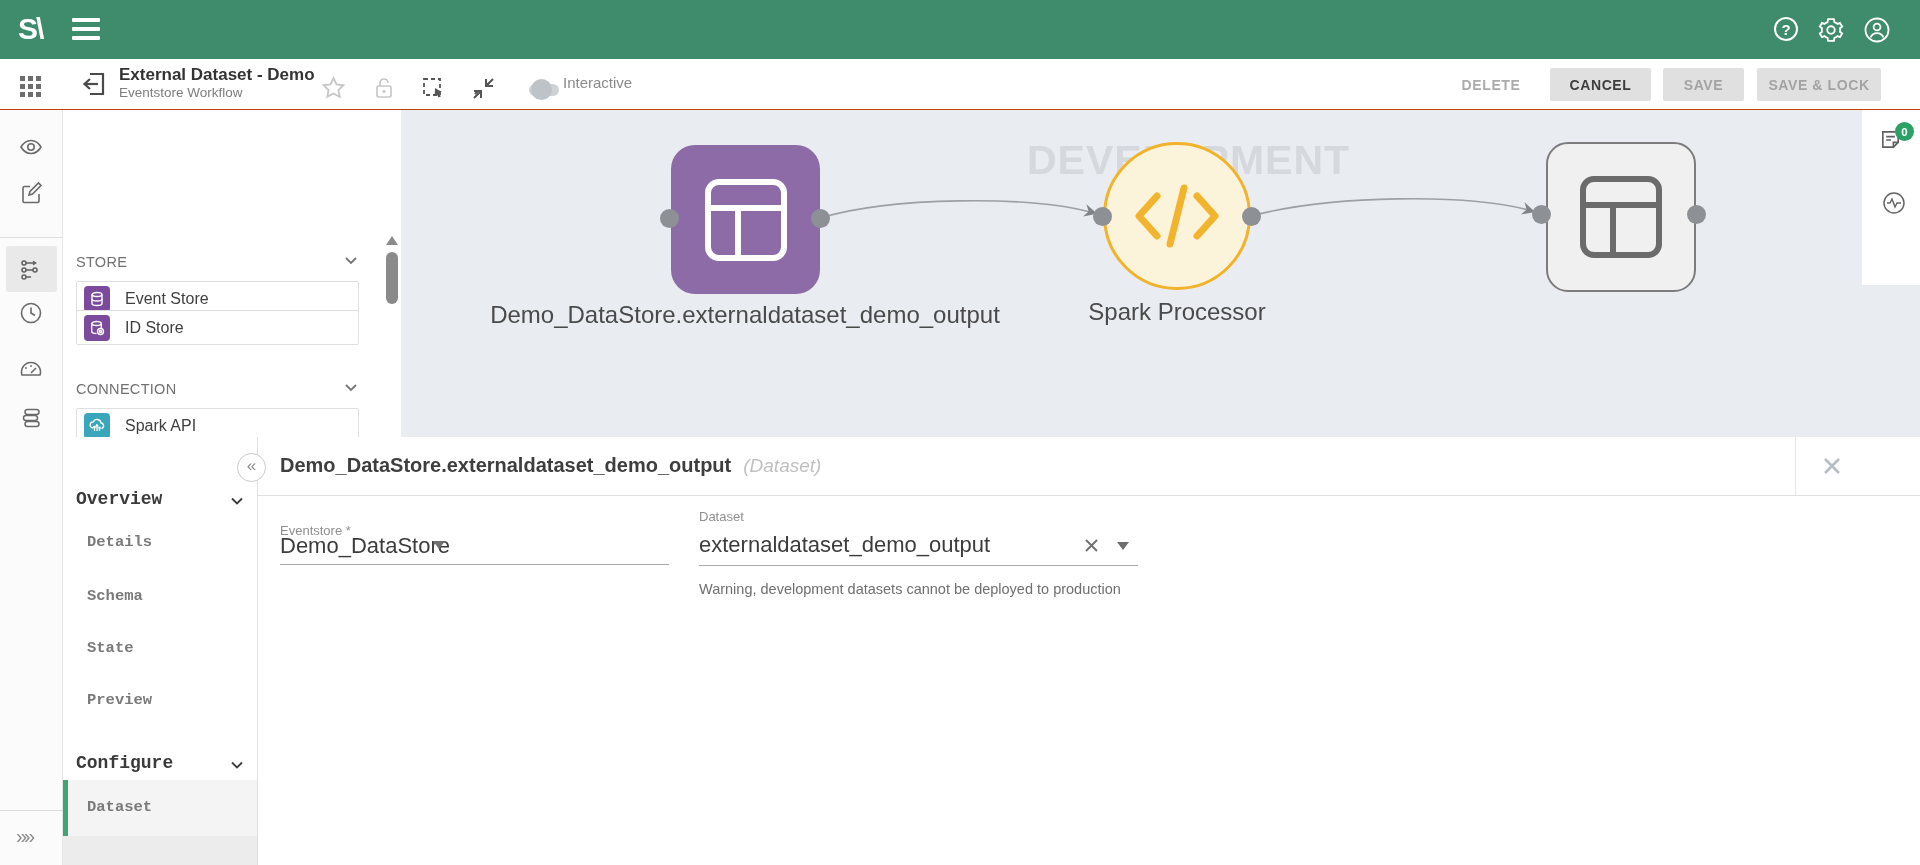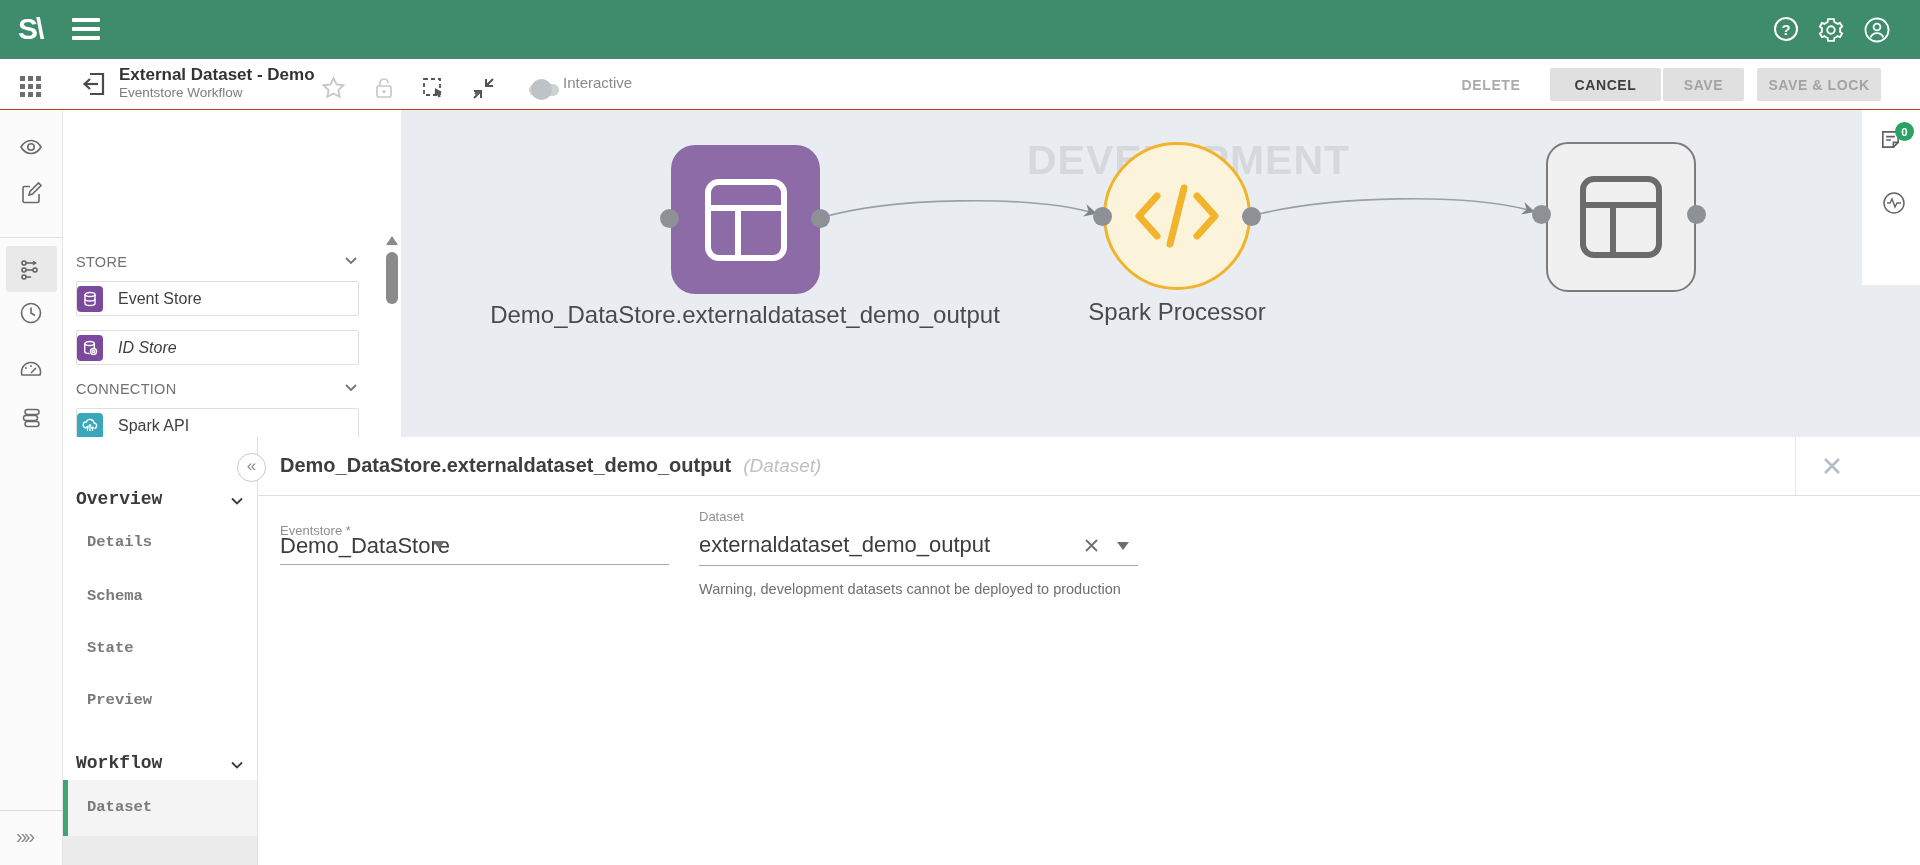--- a/index.html
+++ b/index.html
@@ -20,40 +20,40 @@
   #appgrid { left:18px; top:13px; width:26px; height:26px; }
   #wf-icon { left:80px; top:11px; }
   #wf-title { left:119px; top:6px; font-size:17px; font-weight:bold; color:#333; line-height:20px; }
   #wf-subtitle { left:119px; top:26px; font-size:13.5px; color:#7d7d7d; }
   .tb-ico { top:16px; }
   #toggle-track { left:529px; top:25px; width:30px; height:12px; background:#cdd2d5; border-radius:6px; }
   #toggle-knob { left:531px; top:20px; width:21px; height:21px; background:#bdc3c7; border-radius:50%; }
   #interactive-label { left:563px; top:15px; font-size:15px; color:#8a8a8a; }
   .btn { top:9px; height:33px; border-radius:2px; font-size:14px; font-weight:bold; letter-spacing:0.6px; display:flex; align-items:center; justify-content:center; cursor:pointer; border:none; font-family:"Liberation Sans",sans-serif; }
   #btn-delete { left:1449px; width:84px; background:transparent; color:#ababab; }
-  #btn-cancel { left:1550px; width:111px; background:#e0e0e0; color:#3e3e3e; }
+  #btn-cancel { left:1550px; width:101px; background:#e0e0e0; color:#3e3e3e; }
   #btn-save { left:1663px; width:81px; background:#e0e0e0; color:#a3a3a3; }
   #btn-savelock { left:1757px; width:124px; background:#e0e0e0; color:#a3a3a3; }
 
   
   #side-rail { left:0; top:110px; width:63px; height:755px; background:#fbfbfb; border-right:1px solid #e6e6e6; }
   .rail-ico { left:19px; width:24px; height:24px; }
   #rail-divider1 { left:0; top:127px; width:63px; height:1px; background:#e0e0e0; }
   #rail-highlight { left:6px; top:136px; width:51px; height:46px; background:#e9e9e9; border-radius:3px; }
   #rail-divider2 { left:0; top:700px; width:63px; height:1px; background:#dcdcdc; }
   #expand-btn { left:16px; top:715px; font-size:20px; color:#8a8a8a; letter-spacing:-3px; cursor:pointer; }
 
   
   #palette { left:63px; top:110px; width:338px; height:327px; background:#fff; overflow:hidden; }
   #search-row { left:13px; top:50px; width:297px; height:36px; border-bottom:1px solid #9e9e9e; }
   #search-text { left:0; top:8px; font-size:16px; color:#9aa0a6; }
   #search-ico { left:272px; top:2px; }
   .section-hdr { font-size:14.5px; color:#717171; letter-spacing:0.3px; }
   .chev { color:#757575; }
-  .pal-item { left:13px; width:283px; height:35px; background:#fff; border:1px solid #dfdfdf; border-radius:2px; display:flex; align-items:center; cursor:pointer; }
+  .pal-item { left:13px; width:283px; height:35px; background:#fff; border:1px solid #dfdfdf; border-radius:2px; display:flex; align-items:center; padding-left:7px; cursor:pointer; }
   .pal-ico { width:26px; height:26px; border-radius:4px; display:flex; align-items:center; justify-content:center; margin-right:15px; flex:0 0 26px; }
   .pal-label { font-size:16px; color:#3f3f3f; }
   #pal-scroll-up { left:323px; top:126px; width:0; height:0; border-left:6px solid transparent; border-right:6px solid transparent; border-bottom:9px solid #8a8a8a; }
   #pal-scroll-thumb { left:323px; top:142px; width:12px; height:52px; background:#8a8a8a; border-radius:6px; }
 
   
   #canvas { left:401px; top:110px; width:1519px; height:327px; background:#e9edf2; overflow:hidden; }
   #watermark { left:626px; top:27px; font-size:41px; font-weight:bold; color:#d5d9de; letter-spacing:1px; }
   .node-label { position:absolute; font-size:24px; color:#4a4a4a; text-align:center; }
   #node-source { left:270px; top:35px; width:149px; height:149px; background:#8c6ba6; border-radius:24px; display:flex; align-items:center; justify-content:center; cursor:pointer; }
@@ -253,21 +253,21 @@
     <div class="abs pal-item" style="top:171px;">
       <div class="pal-ico" style="background:#7c4a9d;">
         <svg width="16" height="16" viewBox="0 0 16 16" fill="none" stroke="#fff" stroke-width="1.4">
             <ellipse cx="8" cy="3.5" rx="5" ry="2"></ellipse>
             <path d="M3 3.5v9c0 1.1 2.2 2 5 2s5-.9 5-2v-9"></path>
             <path d="M3 8c0 1.1 2.2 2 5 2s5-.9 5-2"></path>
           </svg>
       </div>
       <div class="pal-label">Event Store</div>
     </div>
-    <div class="abs pal-item" style="top:220px;font-style:italic;">
+    <div class="abs pal-item" style="top:200px;">
       <div class="pal-ico" style="background:#7c4a9d;">
         <svg width="16" height="16" viewBox="0 0 16 16" fill="none" stroke="#fff" stroke-width="1.4">
             <ellipse cx="7.5" cy="3.5" rx="4.8" ry="2"></ellipse>
             <path d="M2.7 3.5v8c0 1.1 2.1 2 4.8 2"></path>
             <path d="M12.3 3.5V8"></path>
             <circle cx="11.5" cy="11.5" r="3"></circle>
             <circle cx="11.5" cy="11.5" r="1.1"></circle>
           </svg>
       </div>
       <div class="pal-label">ID Store</div>
@@ -363,21 +363,21 @@
       <div class="abs nav-chev" style="top:55px;">
         <svg width="18" height="18" viewBox="0 0 18 18">
             <path d="M4 6.5l5 5 5-5" fill="none" stroke="#3a3a3a" stroke-width="1.8"></path>
           </svg>
       </div>
       <div class="abs nav-child" style="top:96px;">Details</div>
       <div class="abs nav-child" style="top:150px;">Schema</div>
       <div class="abs nav-child" style="top:202px;">State</div>
       <div class="abs nav-child" style="top:254px;">Preview</div>
 
-      <div class="abs nav-parent" style="top:316px;">Workflow</div>
+      <div class="abs nav-parent" style="top:316px;">Configure</div>
       <div class="abs nav-chev" style="top:319px;">
         <svg width="18" height="18" viewBox="0 0 18 18">
             <path d="M4 6.5l5 5 5-5" fill="none" stroke="#3a3a3a" stroke-width="1.8"></path>
           </svg>
       </div>
       <div id="nav-selected-row" class="abs"></div>
       <div id="nav-selected-bar" class="abs"></div>
       <div class="abs nav-child" style="top:361px; z-index:2;">Dataset</div>
       <div id="nav-below" class="abs"></div>
     </div>

